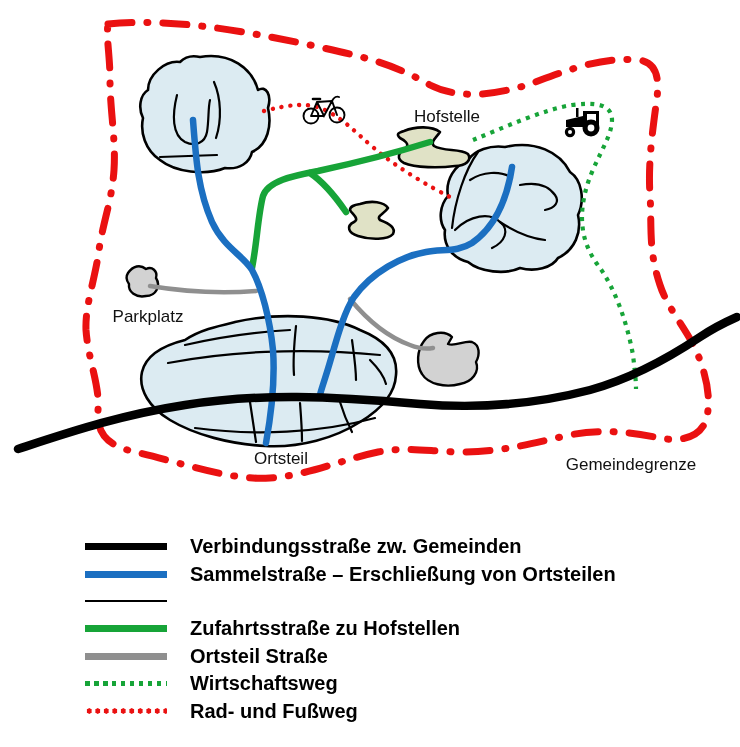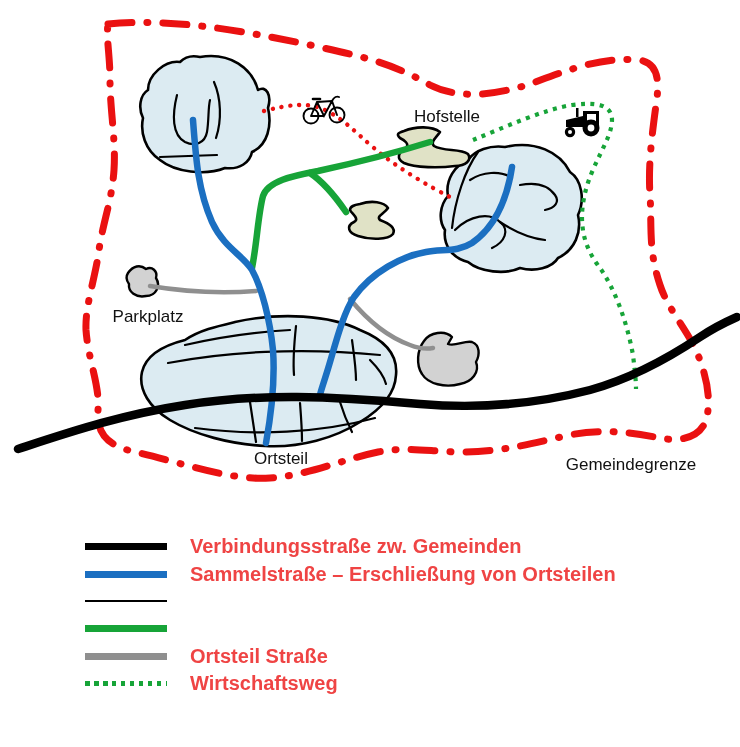--- a/index.html
+++ b/index.html
@@ -31,21 +31,21 @@
   .thick-black{height:7px;background:var(--road-black);}
   .thick-blue{height:7px;background:var(--road-blue);}
   .thin-black{height:2px;background:#000;}
   .thick-green{height:7px;background:var(--road-green);}
   .thick-gray{height:7px;background:var(--road-gray);}
   .dotted-green{height:5px;background-image:repeating-linear-gradient(90deg,
       var(--road-green) 0 4.5px,transparent 4.5px 9px);}
   .dotted-red{height:6px;
       background-image:radial-gradient(circle 2.7px,var(--boundary-red) 2.5px,transparent 2.8px);
       background-size:8.5px 6px;background-repeat:repeat-x;background-position:left center;}
-  .legend-label{font:700 20px "Liberation Sans",sans-serif;color:#ef4444;white-space:nowrap;}
+  .legend-label{font:700 20px "Liberation Sans",sans-serif;color:#000000;white-space:nowrap;}
 </style>
 </head>
 <body>
 
 <svg width="740" height="515" viewBox="0 0 740 515">
 
   <path class="boundary" d="
     M 108 24
     C 170 18 240 30 310 45
     C 360 56 390 62 430 85
@@ -185,25 +185,30 @@
     <span class="sw thick-blue"></span>
     <span class="legend-label">Sammelstraße – Erschließung von Ortsteilen</span>
   </div>
 
   <div class="legend-row">
     <span class="sw thin-black"></span>
   </div>
 
   <div class="legend-row">
     <span class="sw thick-green"></span>
+    <span class="legend-label">Zufahrtsstraße zu Hofstellen</span>
   </div>
 
   <div class="legend-row">
     <span class="sw thick-gray"></span>
     <span class="legend-label">Ortsteil Straße</span>
   </div>
 
   <div class="legend-row">
     <span class="sw dotted-green"></span>
     <span class="legend-label">Wirtschaftsweg</span>
   </div>
 
+  <div class="legend-row">
+    <span class="sw dotted-red"></span>
+    <span class="legend-label">Rad- und Fußweg</span>
+  </div>
 </div>
 
 </body></html>

